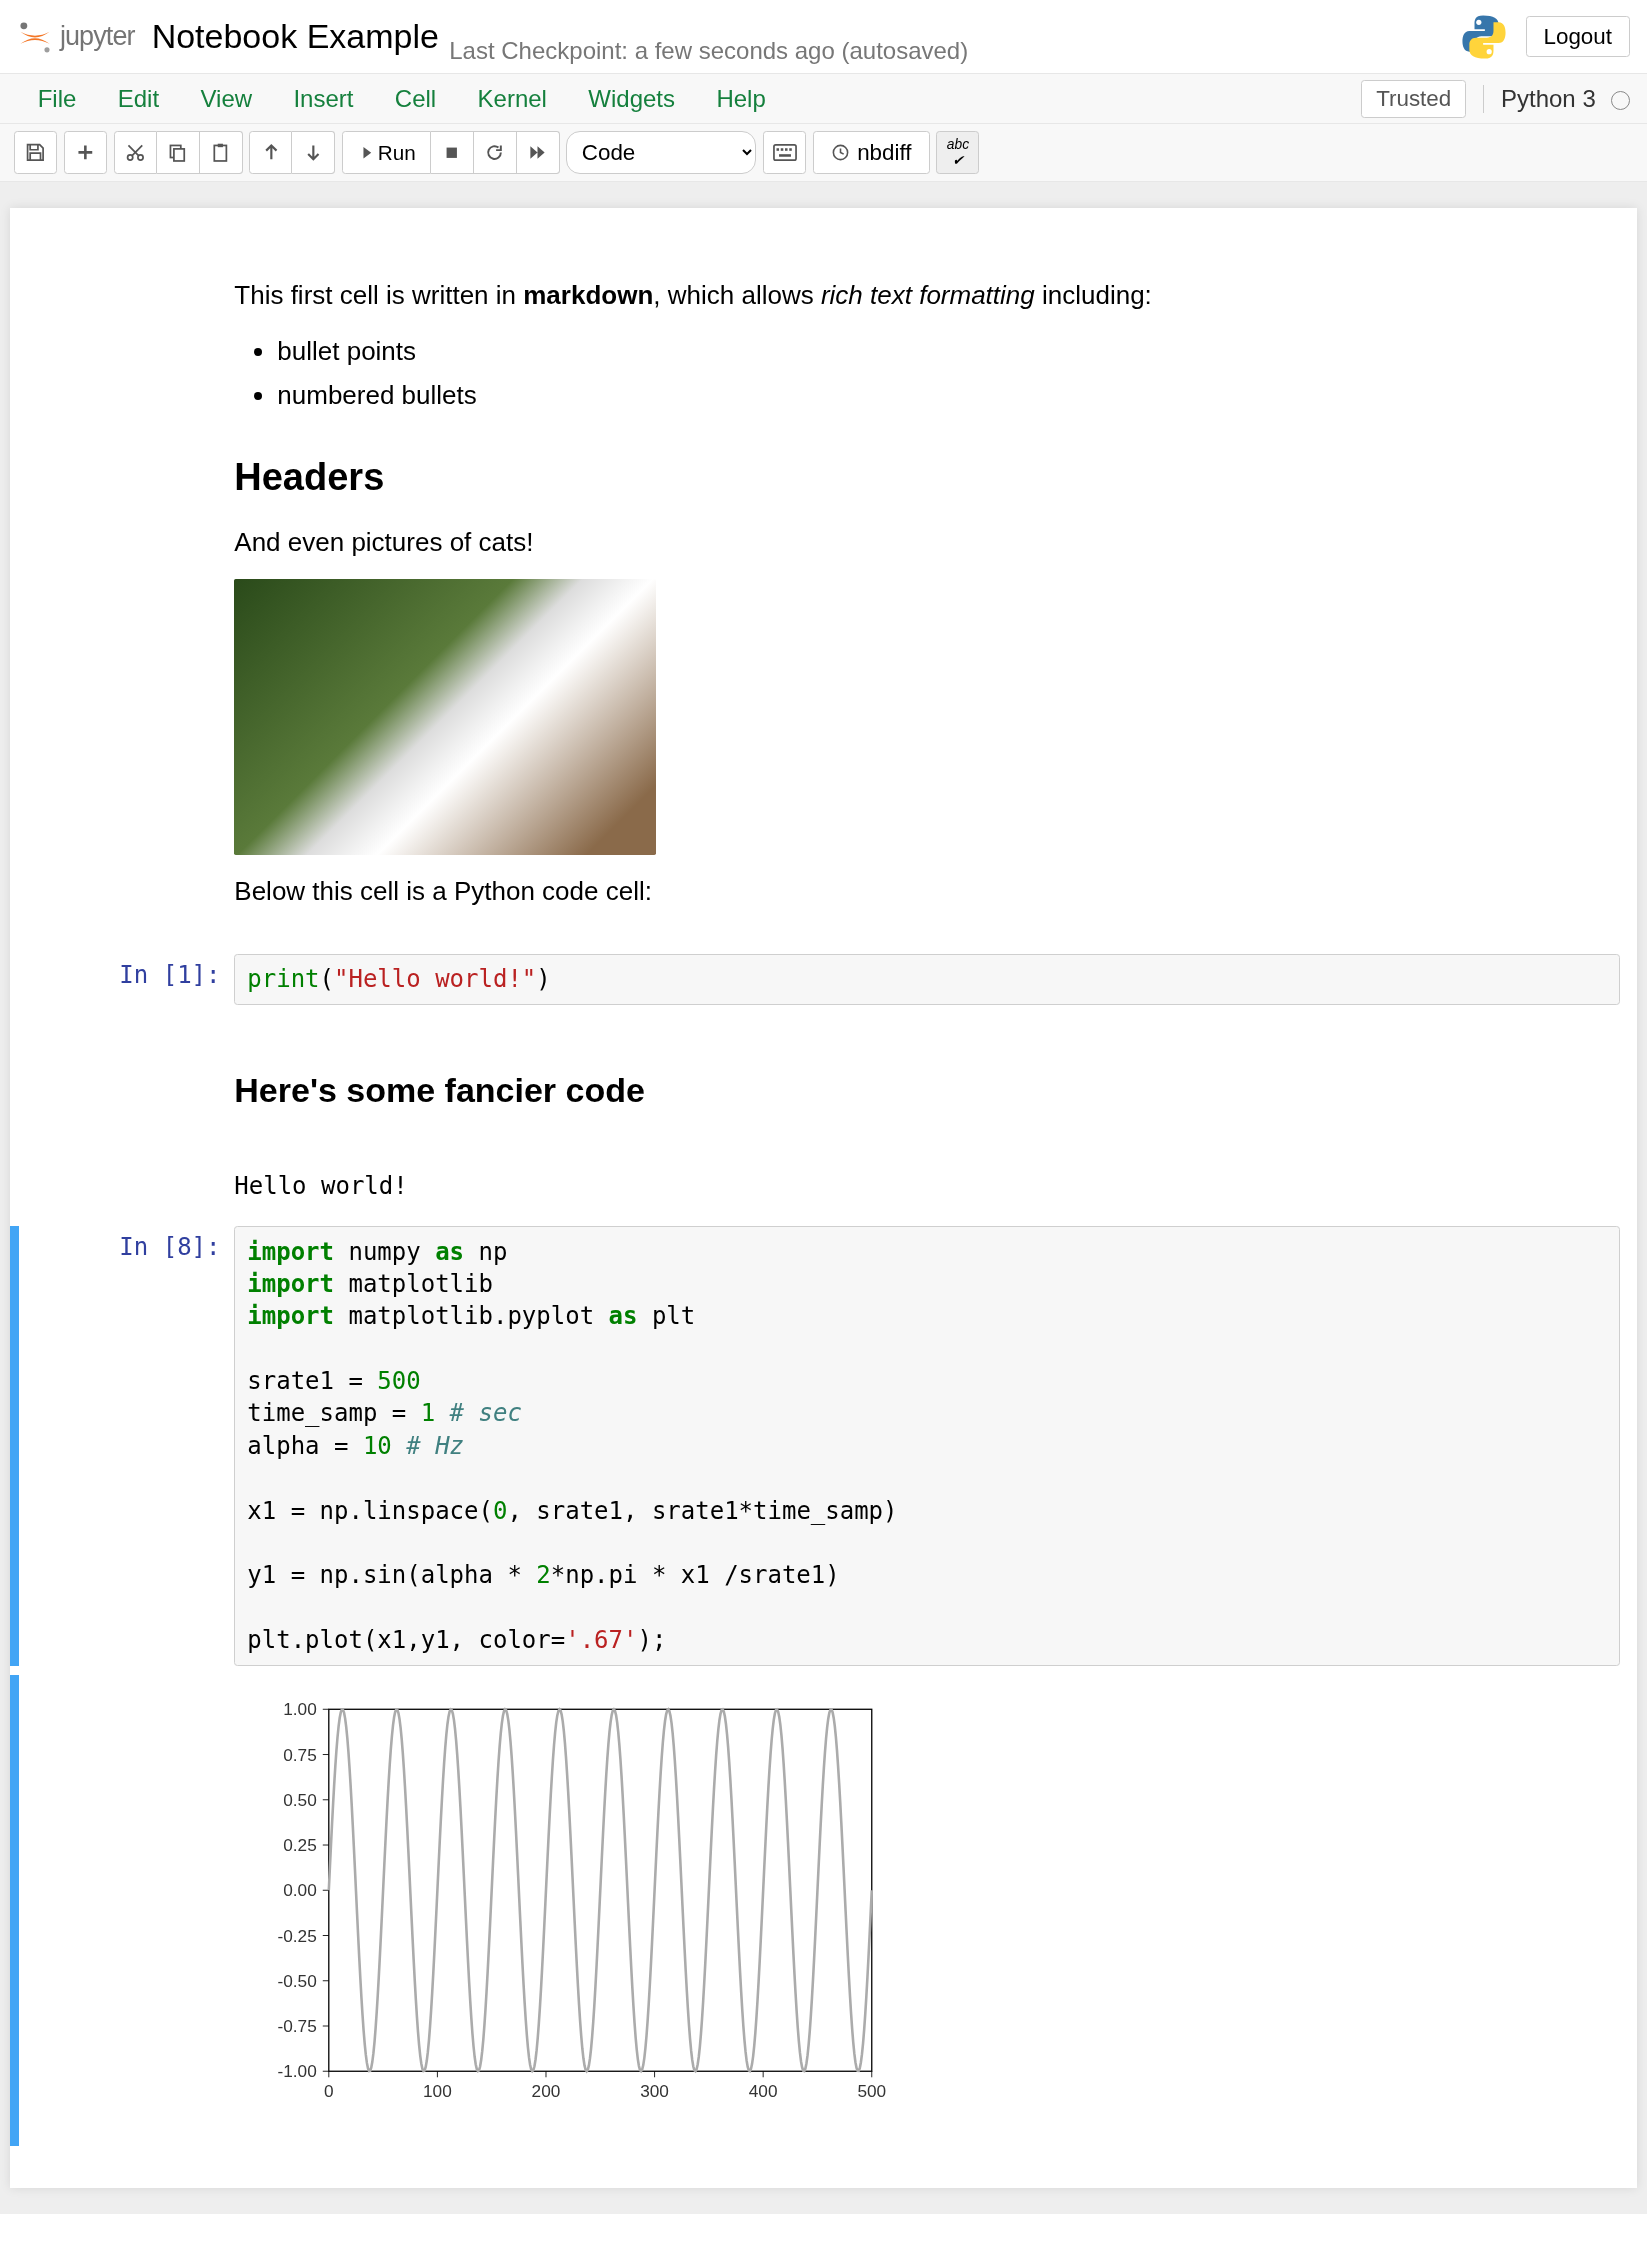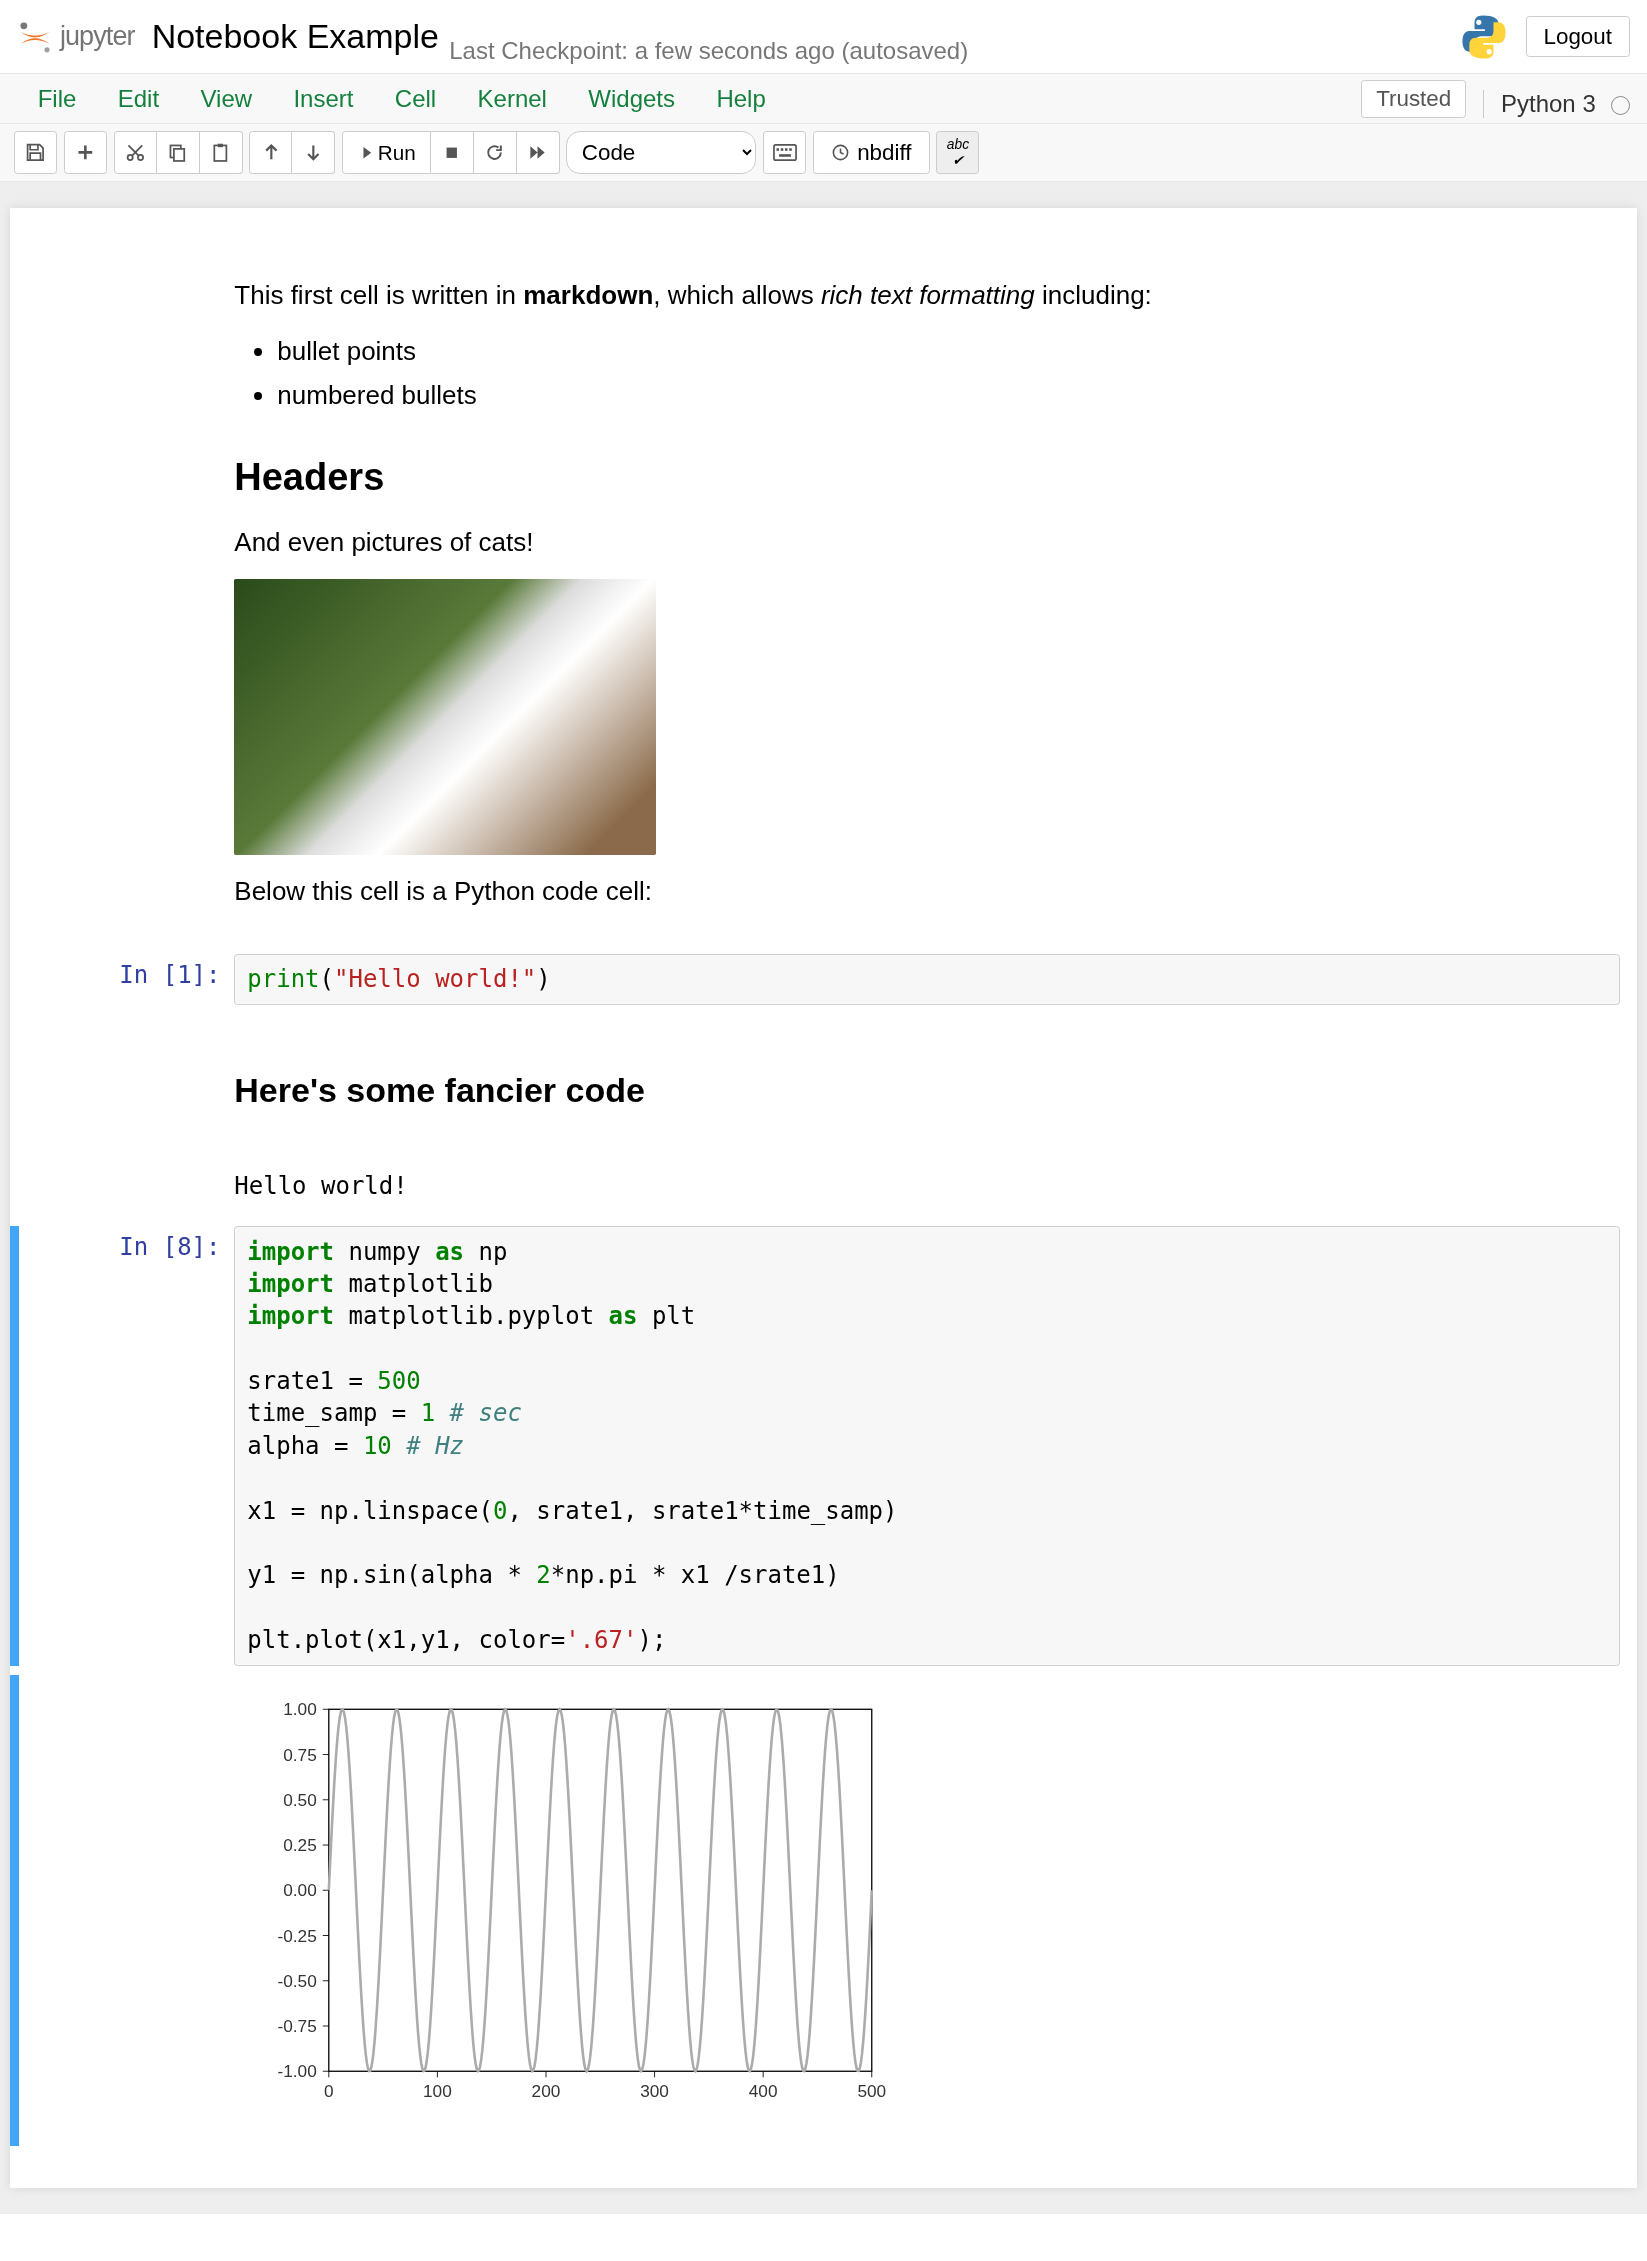--- a/index.html
+++ b/index.html
@@ -6,21 +6,21 @@
 body { font-family: "Helvetica Neue", Helvetica, Arial, sans-serif; font-size: 24px; background: #fff; color: #000; }
 .header { display: flex; align-items: center; padding: 8.6px 17px; border-bottom: 0.9px solid #e7e7e7; }
 .logo { display: flex; align-items: center; gap: 6.9px; margin-right: 17px; }
 .logo-txt { color: #757575; font-size: 27px; font-weight: 400; letter-spacing: -0.9px; }
 .title { font-size: 34px; font-weight: 400; margin-right: 10.3px; }
 .checkpoint { font-size: 24px; color: #777; margin-top: 28px; }
 .header-right { margin-left: auto; display: flex; align-items: center; gap: 17px; }
 .logout-btn { padding: 6.9px 17px; border: 0.9px solid #ccc; border-radius: 3.4px; background: #fff; font-size: 22.4px; }
 .menubar { display: flex; align-items: center; padding: 0 17px; border-bottom: 0.9px solid #e7e7e7; background: #f8f8f8; height: 50px; }
 .menu-item { padding: 10.3px 20.7px; font-size: 24px; color: #15803d; cursor: pointer; }
-.menu-right { margin-left: auto; display: flex; align-items: flex-end; gap: 17px; }
+.menu-right { margin-left: auto; display: flex; align-items: center; gap: 17px; }
 .trusted { padding: 5.2px 13.8px; border: 0.9px solid #ccc; border-radius: 3.4px; font-size: 22.4px; color: #555; background: #fff; }
 .kernel { font-size: 24px; color: #333; border-left: 0.9px solid #ccc; padding-left: 17px; }
 .kernel-circle { display: inline-block; width: 19px; height: 19px; border: 1.7px solid #888; border-radius: 50%; margin-left: 8.6px; vertical-align: middle; }
 .toolbar { display: flex; align-items: center; gap: 6.9px; padding: 6.9px 13.8px; border-bottom: 0.9px solid #e7e7e7; background: #f8f8f8; }
 .tb-group { display: flex; gap: 0; }
 .tb-btn { width: 43px; height: 43px; display: flex; align-items: center; justify-content: center; border: 0.9px solid #ccc; background: #fff; font-size: 20.7px; cursor: pointer; }
 .tb-btn.run { width: auto; padding: 0 13.8px; gap: 5.2px; }
 .tb-group .tb-btn + .tb-btn { border-left: none; }
 .tb-group .tb-btn:first-child { border-radius: 3.4px 0 0 3.4px; }
 .tb-group .tb-btn:last-child { border-radius: 0 3.4px 3.4px 0; }

